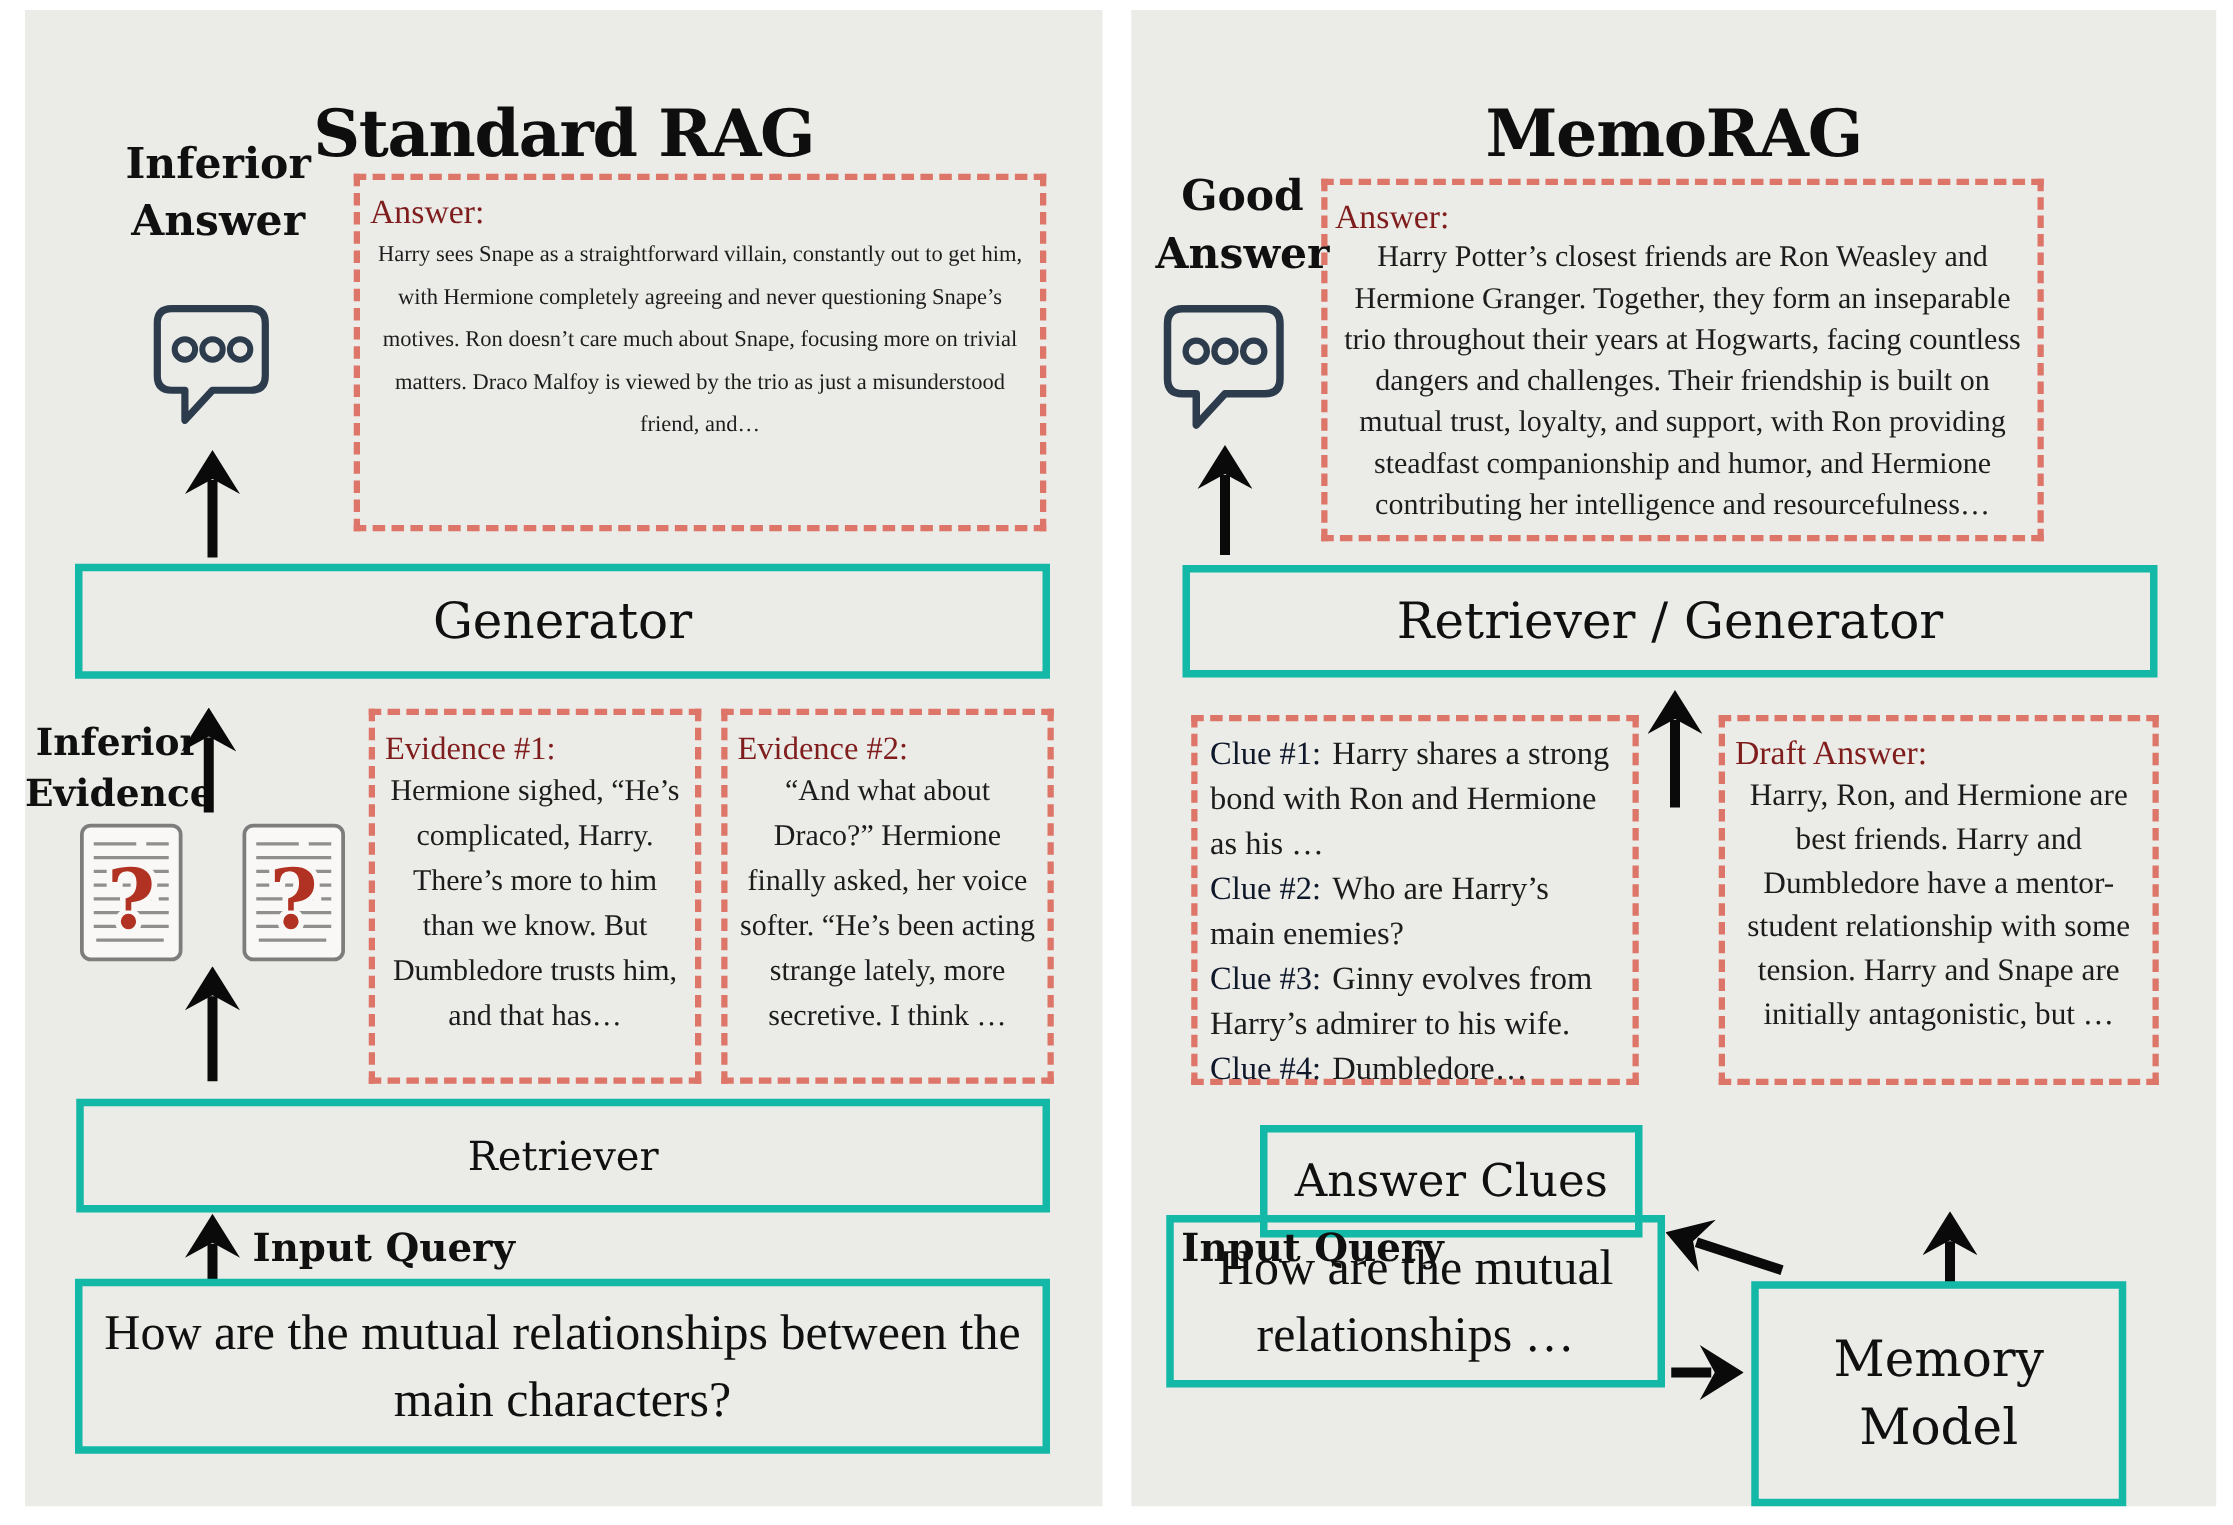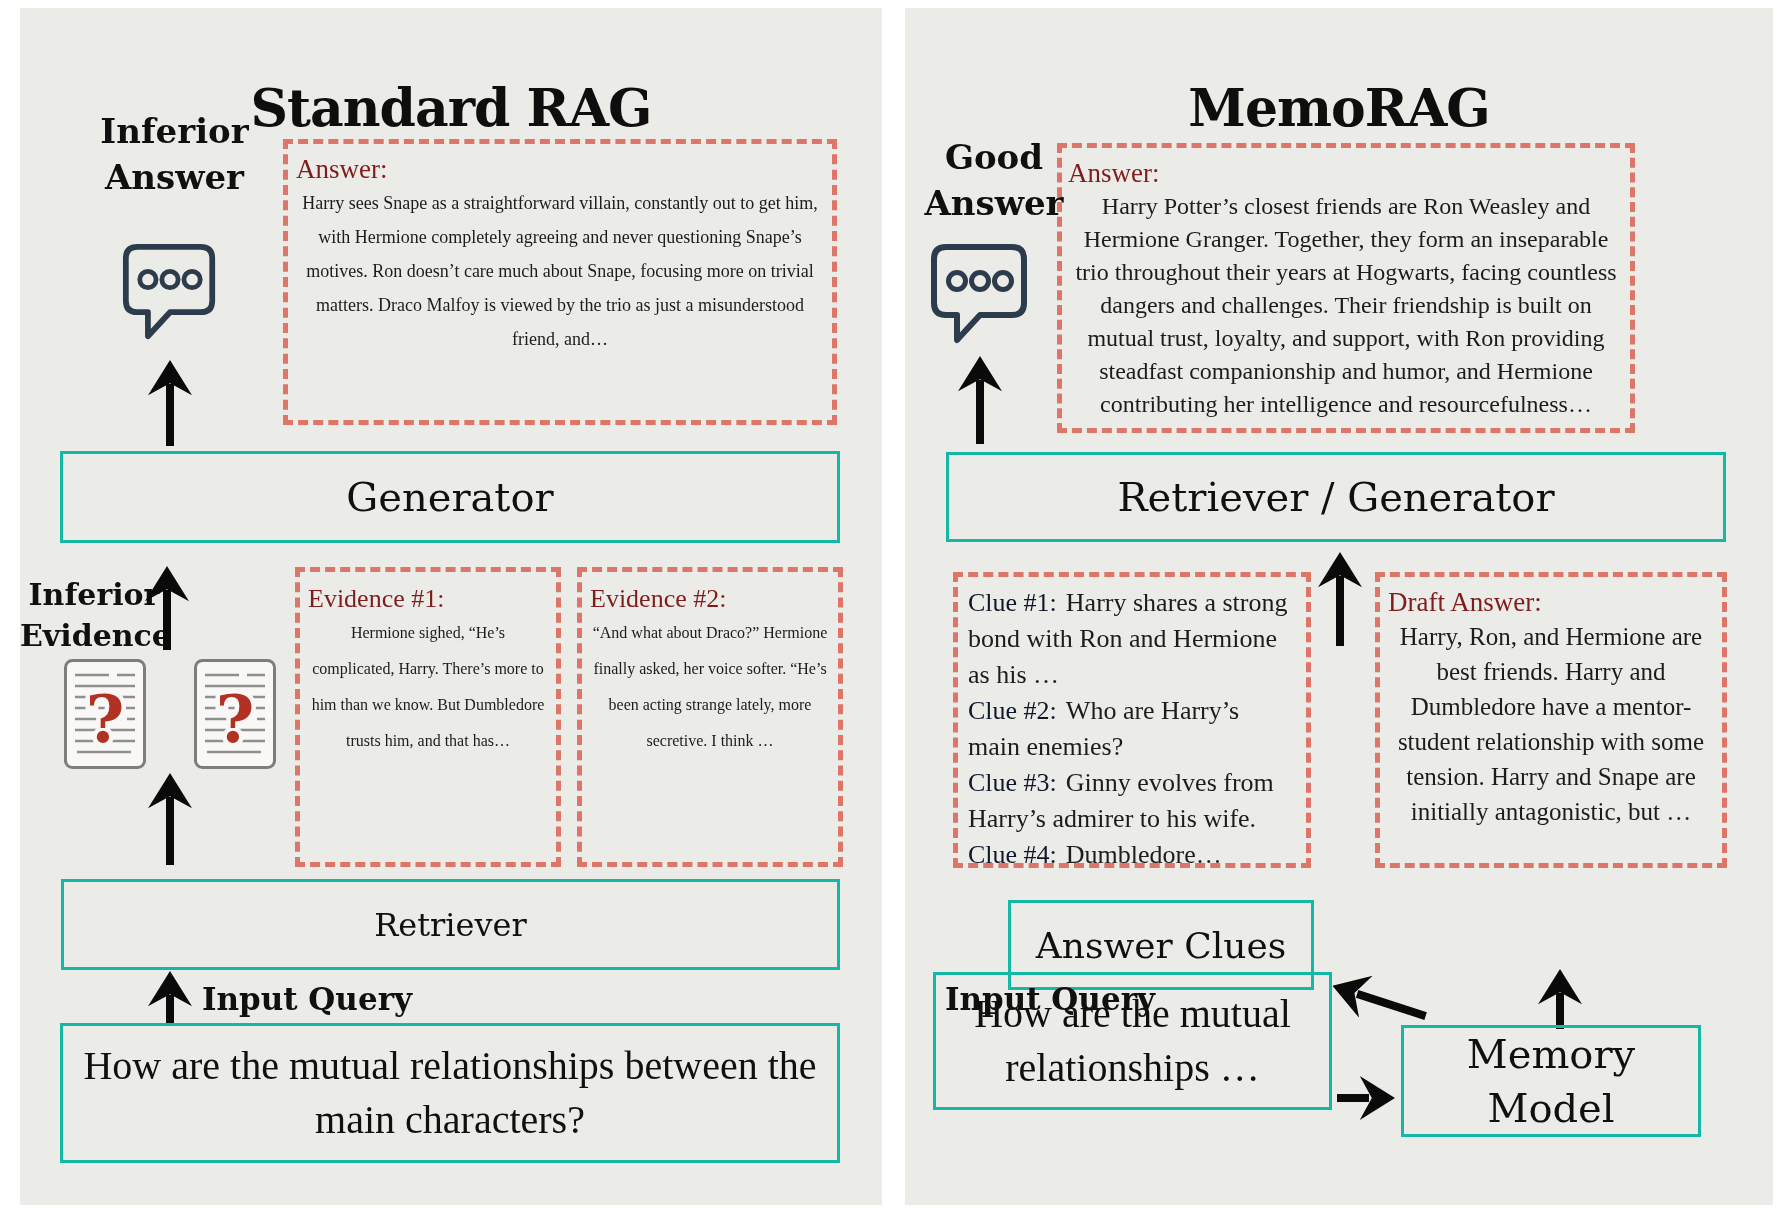--- a/index.html
+++ b/index.html
@@ -27,43 +27,43 @@
   .dbox-heading{color:#7f1d1d;font-size:27px;line-height:34px;padding-top:4px;}
   .dbox-body{text-align:center;}
 
   .box-answer-left{left:263px;top:131px;width:554px;height:286px;padding:4px 8px;}
   .box-answer-left .dbox-body{font-size:18px;line-height:34px;}
   .box-answer-right{left:152px;top:135px;width:578px;height:290px;padding:4px 6px;}
   .box-answer-right .dbox-body{font-size:24px;line-height:33px;}
 
   .box-evidence{top:559px;width:266px;height:300px;padding:6px 8px;}
   .box-evidence .dbox-heading{font-size:26px;line-height:33px;}
-  .box-evidence .dbox-body{font-size:16px;line-height:36px;}
+  .box-evidence .dbox-body{font-size:24px;line-height:36px;}
   .box-evidence--1{left:275px;}
   .box-evidence--2{left:557px;}
 
   .box-clues{left:48px;top:564px;width:358px;height:296px;padding:8px 10px;}
   .clue{margin:0;font-size:26px;line-height:36px;text-align:left;}
   .clue .red{margin-right:9px;}
   .box-draft{left:470px;top:564px;width:352px;height:296px;padding:4px 8px;}
   .box-draft .dbox-body{font-size:25px;line-height:35px;}
 
   
-  .solid-box{position:absolute;border:3px solid #14b8a6;box-sizing:border-box;
+  .solid-box{position:absolute;border:6px solid #14b8a6;box-sizing:border-box;
              display:flex;align-items:center;justify-content:center;text-align:center;
              font-family:"DejaVu Serif",serif;color:#101010;}
   .bar-generator{left:40px;top:443px;width:780px;height:92px;font-size:40px;}
   .bar-retriever{left:41px;top:871px;width:779px;height:91px;font-size:32px;justify-content:center;}
   .bar-retgen{left:41px;top:444px;width:780px;height:90px;font-size:40px;}
   .sbox-clues{left:103px;top:872px;width:306px;height:90px;font-size:36px;margin-top:20px;}
   .sbox-draft{left:496px;top:872px;width:300px;height:90px;font-size:36px;}
   .box-query{font-family:"Liberation Serif",serif;}
   .box-query-left{left:40px;top:1015px;width:780px;height:140px;font-size:40px;line-height:54px;padding:0 6px;}
   .box-query-right{left:28px;top:964px;width:399px;height:138px;font-size:40px;line-height:54px;padding:0 8px;}
-  .box-memory{left:496px;top:1017px;width:300px;height:112px;font-size:40px;line-height:54px;padding:0 44px;}
+  .box-memory{left:496px;top:1017px;width:300px;height:180px;font-size:40px;line-height:54px;padding:0 44px;}
 
   
   .arrow-up{position:absolute;width:44px;}
   .arrow-up .head{position:absolute;left:50%;top:0;width:44px;height:40px;transform:translateX(-50%);
                   background:#0a0a0a;clip-path:polygon(50% 0%,100% 88%,50% 58%,0% 88%);}
   .arrow-up .shaft{position:absolute;left:50%;top:24px;bottom:0;width:8px;transform:translateX(-50%);background:#0a0a0a;}
   .arrow-right{position:absolute;height:44px;}
   .arrow-right .head{position:absolute;top:50%;right:0;width:40px;height:44px;transform:translateY(-50%);
                      background:#0a0a0a;clip-path:polygon(100% 50%,12% 0%,42% 50%,12% 100%);}
   .arrow-right .shaft{position:absolute;top:50%;left:0;right:26px;height:8px;transform:translateY(-50%);background:#0a0a0a;}

